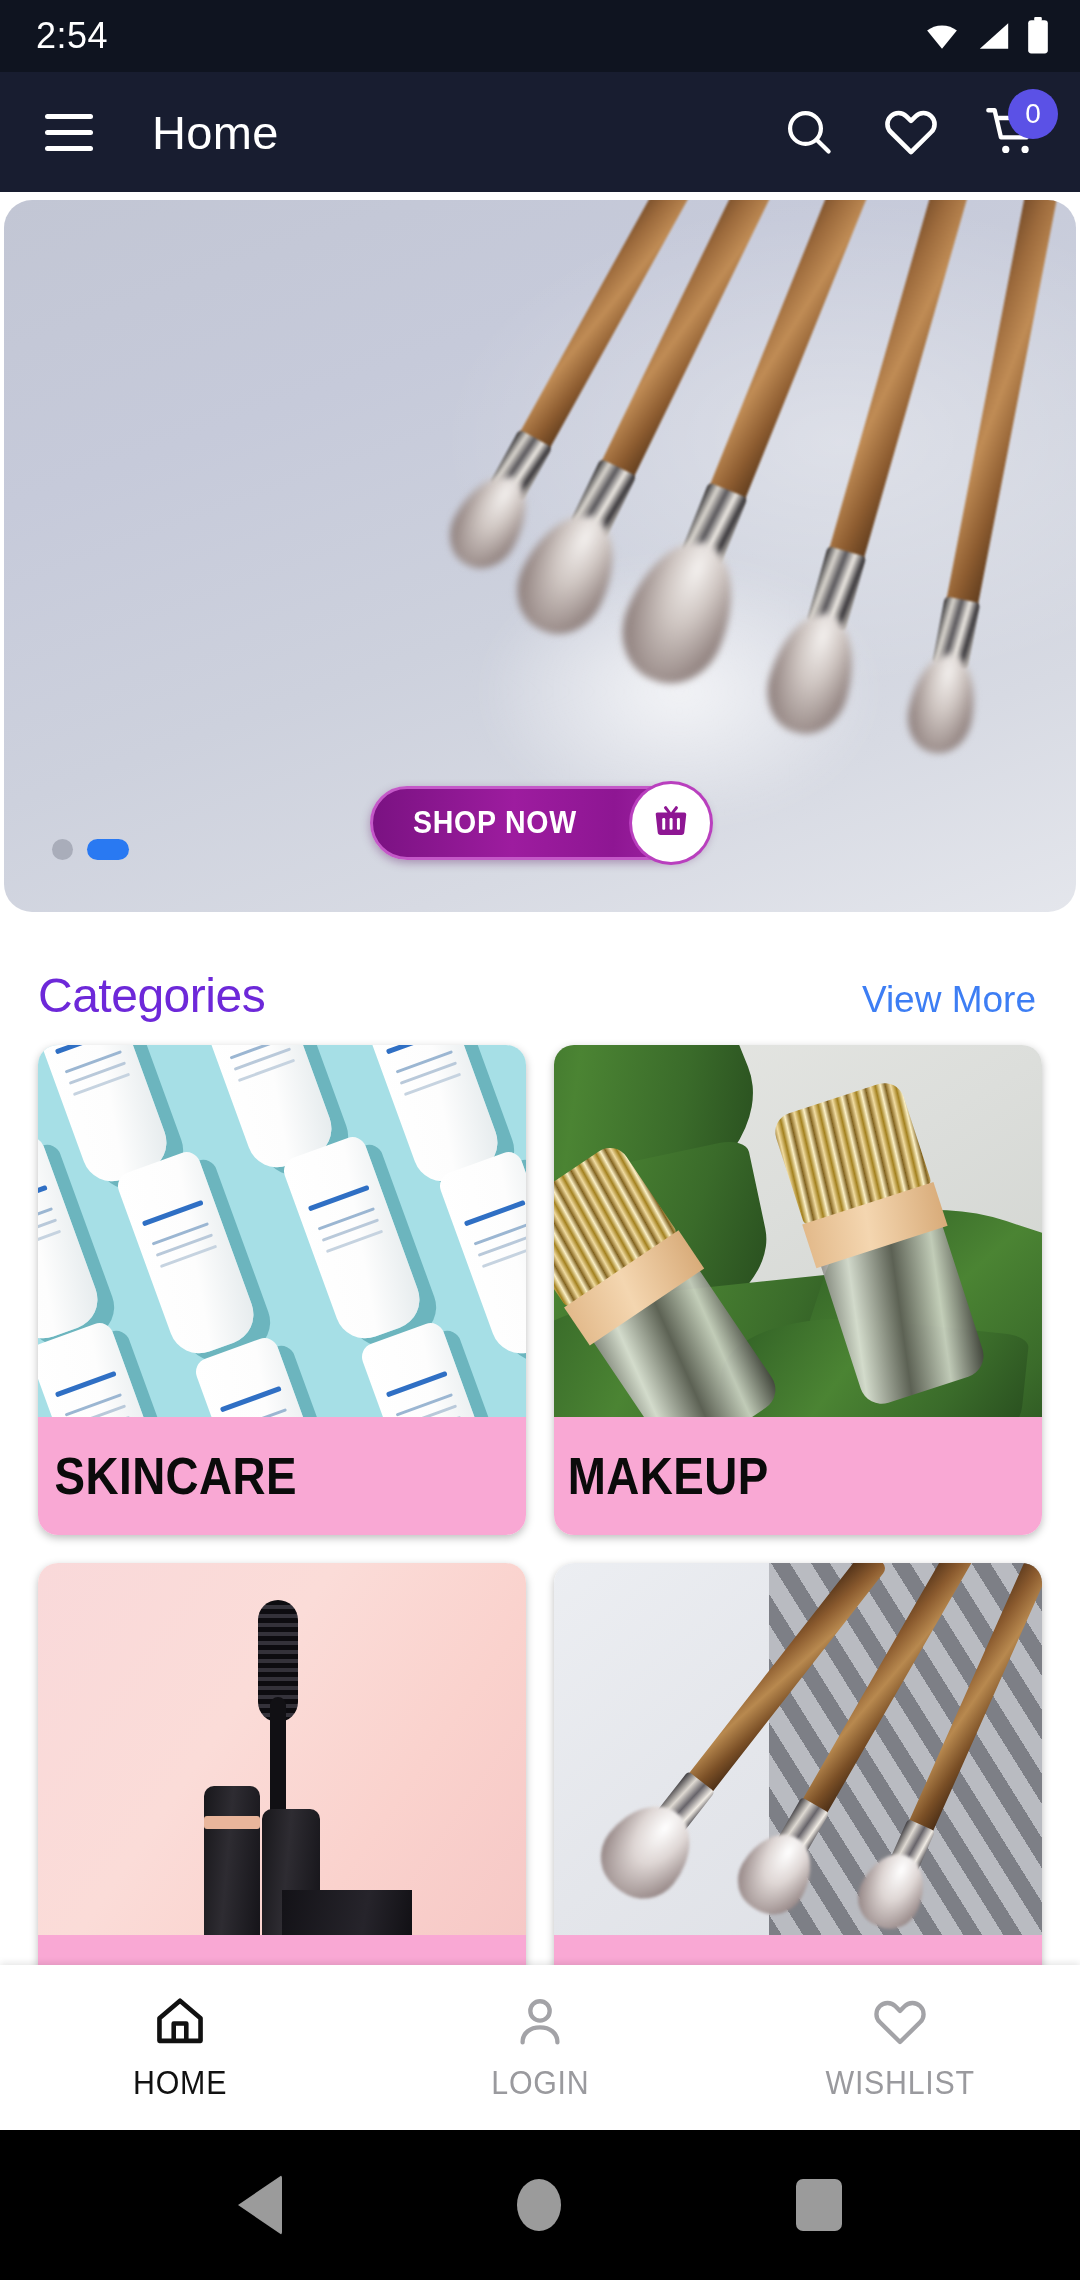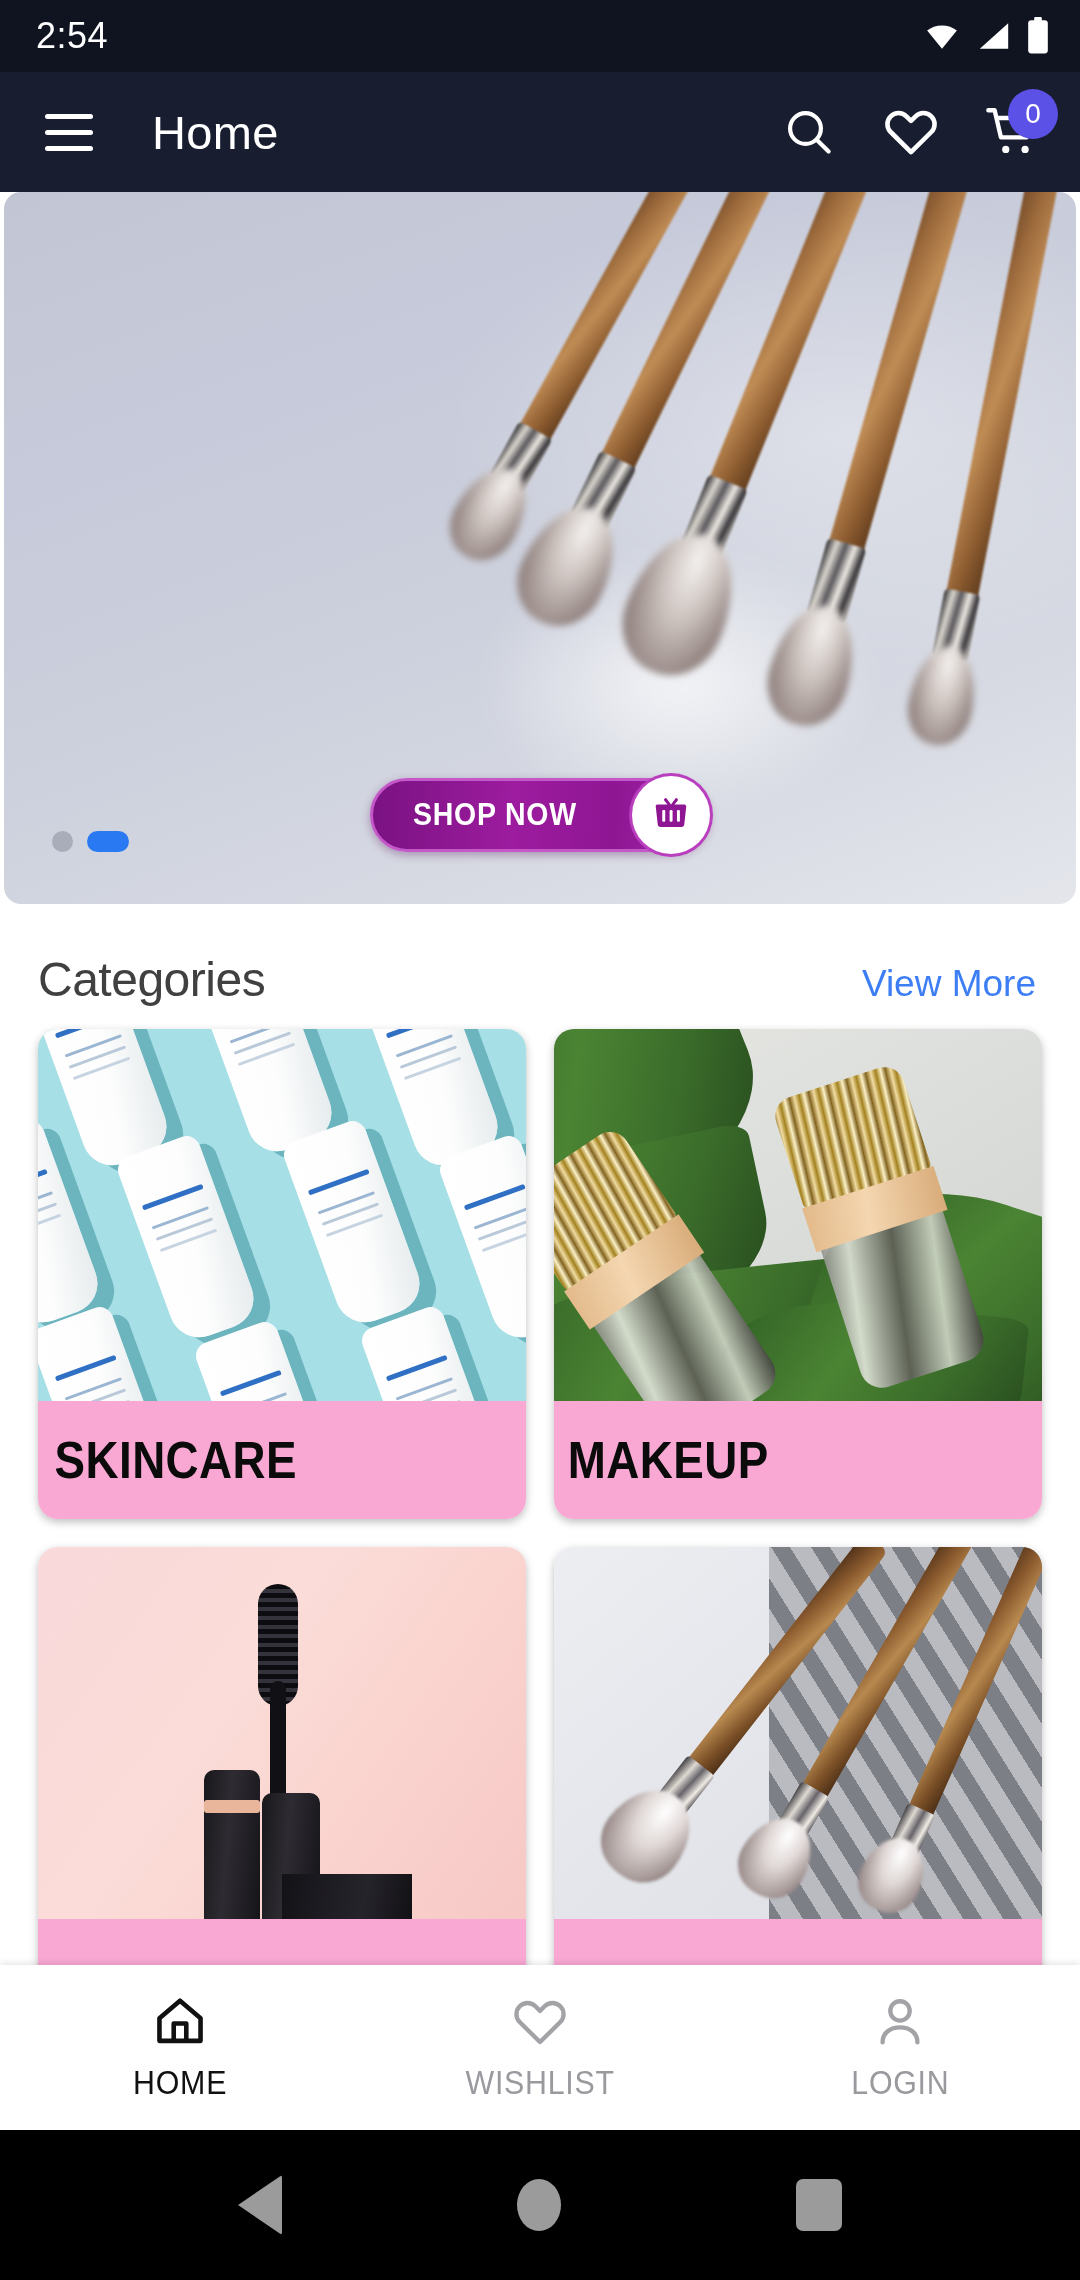--- a/index.html
+++ b/index.html
@@ -40,21 +40,21 @@
   .cart-wrap{ position:relative; width:78px; height:78px; display:flex; align-items:center; justify-content:center; }
   .cart-badge{
     position:absolute; top:-4px; right:-6px;
     min-width:50px; height:50px; border-radius:25px; background:#5b51e6;
     color:#fff; font-size:28px; display:flex; align-items:center; justify-content:center;
     padding:0 8px;
   }
 
   
   .banner{
-    margin:0 4px; height:712px; border-radius:17px; overflow:hidden;
+    margin:8px 4px; height:712px; border-radius:28px; overflow:hidden;
     position:relative;
     background:
       radial-gradient(ellipse 60% 55% at 78% 34%, rgba(255,255,255,.35) 0%, rgba(255,255,255,0) 62%),
       linear-gradient(160deg,#c2c6d4 0%,#c6cada 28%,#cdd1dd 55%,#d7dae3 78%,#e4e6ec 100%);
   }
   .brush{ position:absolute; transform-origin:top right; }
   .brush .handle{
     position:absolute; top:0; left:0; width:100%; height:100%;
     border-radius:9px;
     background:linear-gradient(100deg,#6b4424 0%,#9c6a3c 25%,#c08c55 50%,#8d5c30 78%,#5d3a1c 100%);
@@ -96,21 +96,21 @@
   }
   .dots{ position:absolute; left:48px; bottom:52px; display:flex; align-items:center; gap:14px; }
   .dot{ width:21px; height:21px; border-radius:11px; background:#a9adba; }
   .dot.active{ width:42px; background:#2979f2; }
 
   
   .section-head{
     display:flex; align-items:baseline; justify-content:space-between;
     padding:48px 44px 22px 38px;
   }
-  .section-title{ font-size:48px; color:#404040; font-weight:400; letter-spacing:-.5px; }
+  .section-title{ font-size:48px; color:#6d28d9; font-weight:400; letter-spacing:-.5px; }
   .view-more{ font-size:37px; color:#3d7ef4; font-weight:400; }
 
   
   .cat-grid{
     display:grid; grid-template-columns:1fr 1fr; gap:28px 28px;
     padding:0 38px;
   }
   .cat-card{
     border-radius:20px; overflow:hidden; background:#fff;
     box-shadow:0 3px 9px rgba(0,0,0,.26);
@@ -415,31 +415,31 @@
     <svg width="58" height="58" viewBox="0 0 24 24" fill="none" stroke="#111111" stroke-width="1.9">
       <path d="M3.5 10.4 12 3.2l8.5 7.2v9.4h-17v-9.4z" stroke-linejoin="round"></path>
       <path d="M9.4 20V12.6h5.2V20" stroke-linejoin="round"></path>
     </svg>
     <div class="nav-label">HOME</div>
   </div>
 
 
   <div class="nav-item">
     <svg width="58" height="58" viewBox="0 0 24 24" fill="none" stroke="#a3a3a7" stroke-width="1.8">
-      <path d="M12 20.3 3.6 12C1.8 10.2 1.8 7.3 3.6 5.5s4.7-1.8 6.5 0L12 7.4l1.9-1.9c1.8-1.8 4.7-1.8 6.5 0s1.8 4.7 0 6.5L12 20.3z" stroke-linejoin="round"></path>
-    </svg>
-    <div class="nav-label">WISHLIST</div>
+      <circle cx="12" cy="7.4" r="4"></circle>
+      <path d="M4.8 20.4c0-4 3.2-6.2 7.2-6.2s7.2 2.2 7.2 6.2" stroke-linecap="round"></path>
+    </svg>
+    <div class="nav-label">LOGIN</div>
   </div>
 
   <div class="nav-item">
     <svg width="58" height="58" viewBox="0 0 24 24" fill="none" stroke="#a3a3a7" stroke-width="1.8">
-      <circle cx="12" cy="7.4" r="4"></circle>
-      <path d="M4.8 20.4c0-4 3.2-6.2 7.2-6.2s7.2 2.2 7.2 6.2" stroke-linecap="round"></path>
-    </svg>
-    <div class="nav-label">LOGIN</div>
+      <path d="M12 20.3 3.6 12C1.8 10.2 1.8 7.3 3.6 5.5s4.7-1.8 6.5 0L12 7.4l1.9-1.9c1.8-1.8 4.7-1.8 6.5 0s1.8 4.7 0 6.5L12 20.3z" stroke-linejoin="round"></path>
+    </svg>
+    <div class="nav-label">WISHLIST</div>
   </div>
 </div>
 
 <div class="android-nav">
   <div class="nav-back"></div>
   <div class="nav-home"></div>
   <div class="nav-recent"></div>
 </div>
 
 </body></html>

